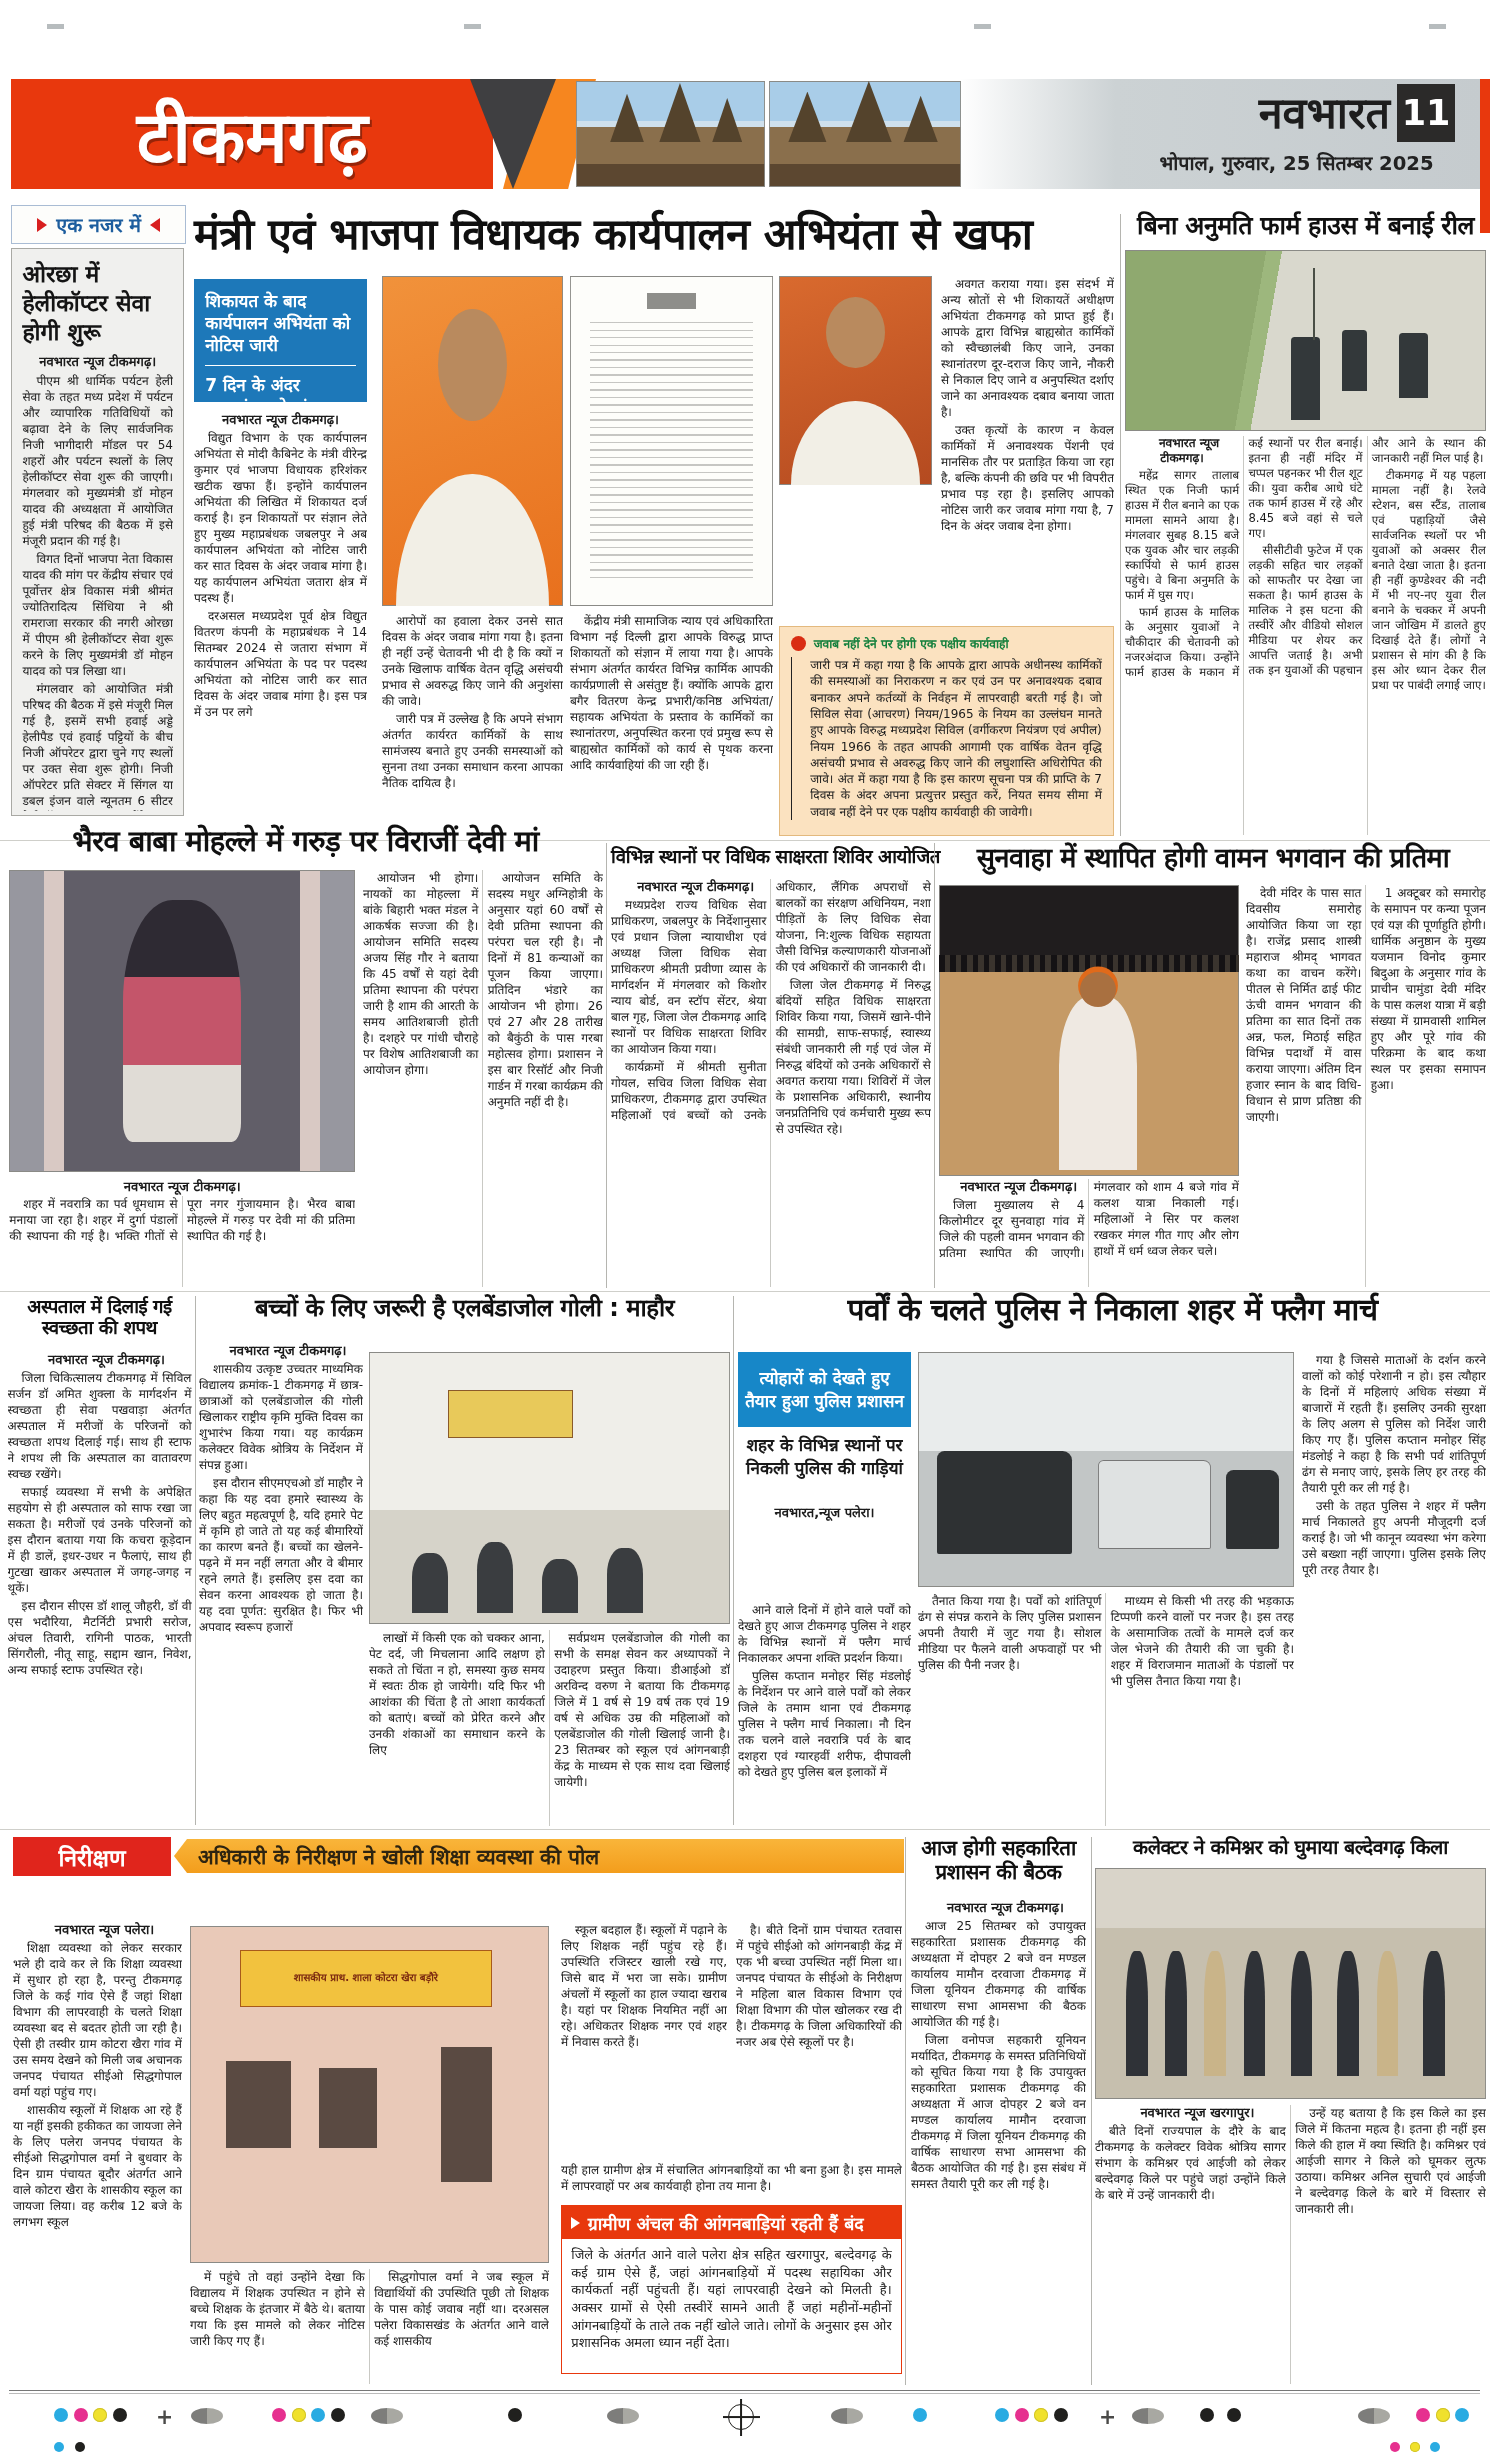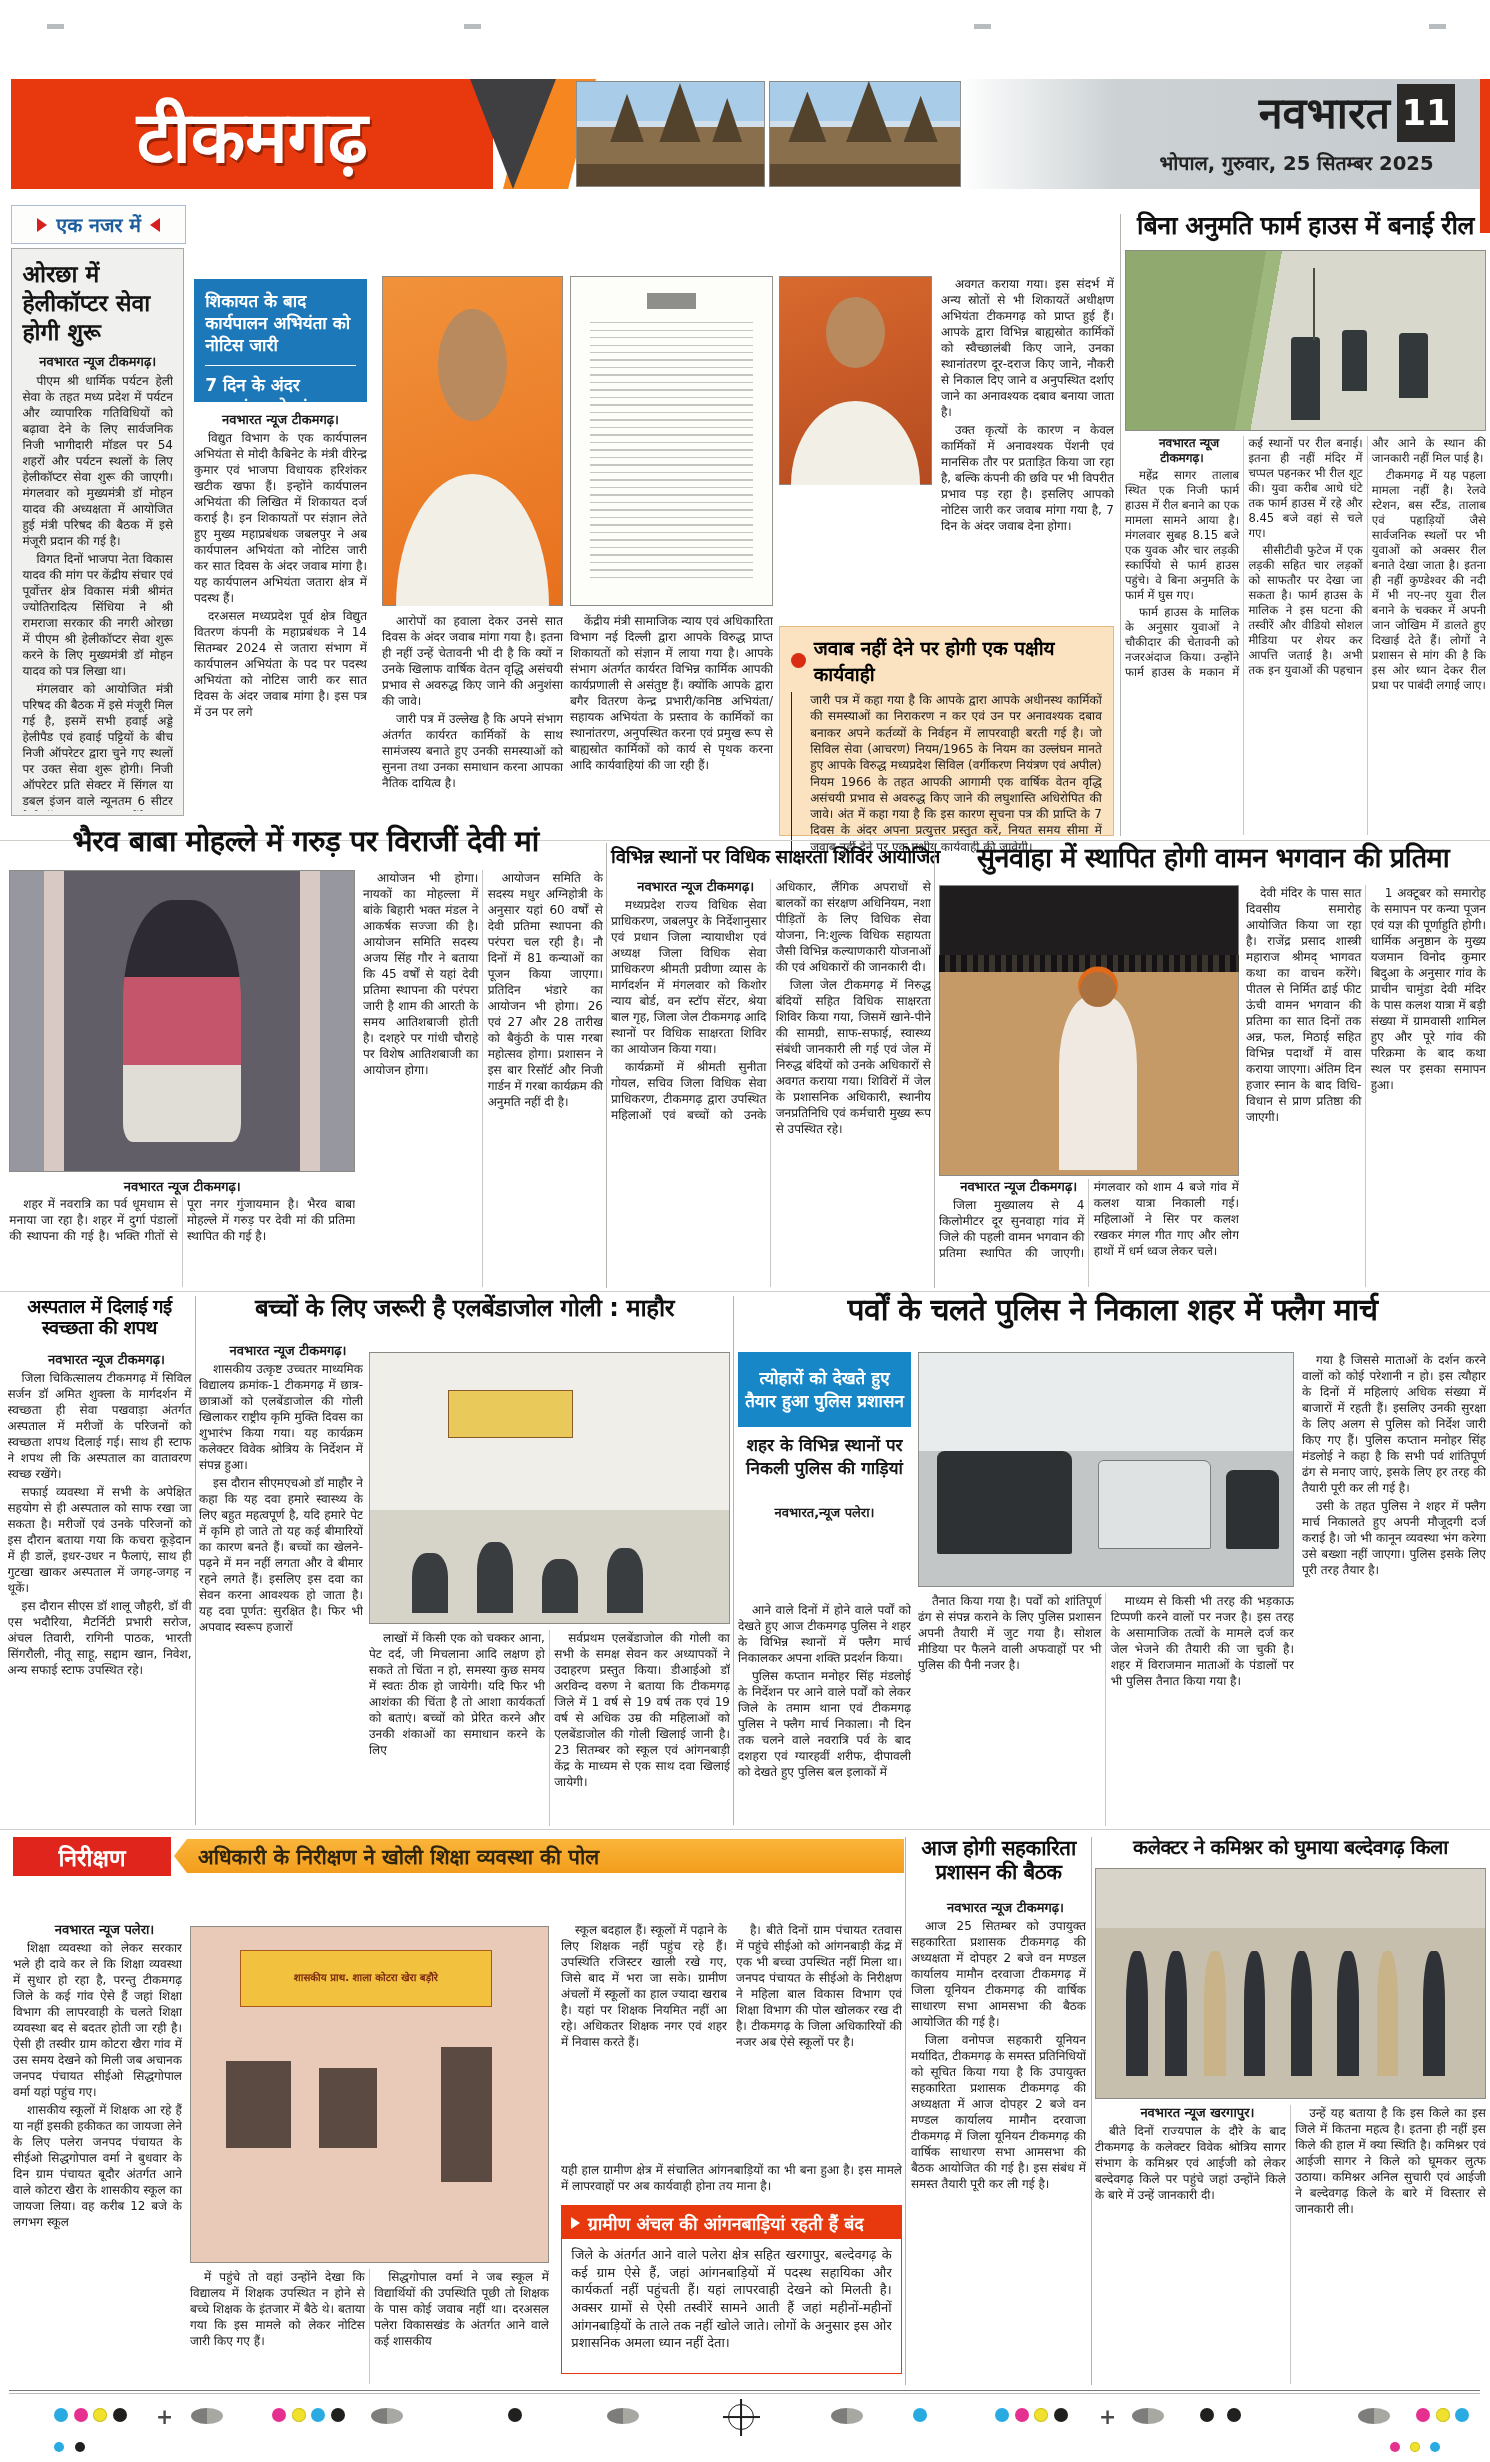--- a/index.html
+++ b/index.html
@@ -34,21 +34,21 @@
   .kicker-box b{color:#1d5d9e;font-size:19.6px;}
   .arrow-r{width:0;height:0;border-left:10.2px solid #d81f1f;border-top:7.5px solid transparent;border-bottom:7.5px solid transparent;}
   .arrow-l{width:0;height:0;border-right:10.2px solid #d81f1f;border-top:7.5px solid transparent;border-bottom:7.5px solid transparent;}
   .side-box{background:#f0f0ee;border:0.9px solid #a9a9a4;padding:9.3px 10.2px;box-sizing:border-box;}
   .side-title{font-size:23px;font-weight:bold;line-height:1.25;margin:1.9px 0 5.6px 0;color:#141414;}
   
   .bluebox{background:#1d78b9;color:#fff;padding:11.2px 11.2px;box-sizing:border-box;}
   .bluebox .l1{font-size:17px;font-weight:bold;line-height:1.3;}
   .bluebox hr{border:none;border-top:0.9px solid #ffffff;margin:8.4px 0;}
   .notebox{background:#fbe2c0;border:0.9px solid #e3b97e;box-sizing:border-box;padding:7.5px 11.2px;}
-  .note-title{font-size:19px;font-weight:bold;color:#000000;margin:0 0 5.6px 0;display:flex;align-items:center;gap:7.5px;}
+  .note-title{font-size:12px;font-weight:bold;color:#15803d;margin:0 0 5.6px 0;display:flex;align-items:center;gap:7.5px;}
   .note-bullet{width:15px;height:15px;border-radius:50%;background:#d92c12;flex:0 0 auto;}
   .note-body{font-size:12px;line-height:16.3px;text-align:justify;border-left:1.9px solid #222;padding-left:18px;}
   
   .photo{position:absolute;box-shadow:0 0 0 0.9px #8a8a86 inset;overflow:hidden;}
   .portrait1{background:linear-gradient(160deg,#f1923b 0,#e8701d 100%);}
   .portrait2{background:linear-gradient(160deg,#d96a2e 0,#b44a20 100%);}
   .p-head{position:absolute;left:31%;top:10%;width:38%;height:34%;border-radius:50%;background:#b98a5e;}
   .p-body{position:absolute;left:8%;bottom:0;width:84%;height:40%;background:#f2efe6;border-radius:50% 50% 0 0/100% 100% 0 0;}
   .docimg{background:#fdfdfa;}
   .doc-lines{position:absolute;left:10%;top:14%;width:80%;height:78%;
@@ -139,20 +139,21 @@
   <div class="abs side-box" style="left:11.2px;top:248px;width:173px;height:568px">
     <div class="side-title">ओरछा में हेलीकॉप्टर सेवा होगी शुरू</div>
     <div class="byline">नवभारत न्यूज टीकमगढ़।</div>
     <div class="body-txt" style="height:438px">
       <p>पीएम श्री धार्मिक पर्यटन हेली सेवा के तहत मध्य प्रदेश में पर्यटन और व्यापारिक गतिविधियों को बढ़ावा देने के लिए सार्वजनिक निजी भागीदारी मॉडल पर 54 शहरों और पर्यटन स्थलों के लिए हेलीकॉप्टर सेवा शुरू की जाएगी। मंगलवार को मुख्यमंत्री डॉ मोहन यादव की अध्यक्षता में आयोजित हुई मंत्री परिषद की बैठक में इसे मंजूरी प्रदान की गई है।</p>
       <p>विगत दिनों भाजपा नेता विकास यादव की मांग पर केंद्रीय संचार एवं पूर्वोत्तर क्षेत्र विकास मंत्री श्रीमंत ज्योतिरादित्य सिंधिया ने श्री रामराजा सरकार की नगरी ओरछा में पीएम श्री हेलीकॉप्टर सेवा शुरू करने के लिए मुख्यमंत्री डॉ मोहन यादव को पत्र लिखा था।</p>
       <p>मंगलवार को आयोजित मंत्री परिषद की बैठक में इसे मंजूरी मिल गई है, इसमें सभी हवाई अड्डे हेलीपैड एवं हवाई पट्टियों के बीच निजी ऑपरेटर द्वारा चुने गए स्थलों पर उक्त सेवा शुरू होगी। निजी ऑपरेटर प्रति सेक्टर में सिंगल या डबल इंजन वाले न्यूनतम 6 सीटर हेलीकॉप्टर का संचालन करेंगे।</p>
     </div>
   </div>
 
+  <div class="abs hl" style="left:194px;top:210px;width:922px;height:58px;font-size:43px;white-space:nowrap">मंत्री एवं भाजपा विधायक कार्यपालन अभियंता से खफा</div>
 
   <div class="abs bluebox" style="left:194px;top:279px;width:173px;height:123px">
     <div class="l1">शिकायत के बाद कार्यपालन अभियंता को नोटिस जारी</div>
     <hr>
     <div class="l1">7 दिन के अंदर महाप्रबंधक ने मांगा जवाब</div>
   </div>
   <div class="abs byline" style="left:194px;top:410px;width:173px">नवभारत न्यूज टीकमगढ़।</div>
   <div class="abs body-txt" style="left:194px;top:430px;width:173px;height:384px">
     <p>विद्युत विभाग के एक कार्यपालन अभियंता से मोदी कैबिनेट के मंत्री वीरेन्द्र कुमार एवं भाजपा विधायक हरिशंकर खटीक खफा हैं। इन्होंने कार्यपालन अभियंता की लिखित में शिकायत दर्ज कराई है। इन शिकायतों पर संज्ञान लेते हुए मुख्य महाप्रबंधक जबलपुर ने अब कार्यपालन अभियंता को नोटिस जारी कर सात दिवस के अंदर जवाब मांगा है। यह कार्यपालन अभियंता जतारा क्षेत्र में पदस्थ हैं।</p>
     <p>दरअसल मध्यप्रदेश पूर्व क्षेत्र विद्युत वितरण कंपनी के महाप्रबंधक ने 14 सितम्बर 2024 से जतारा संभाग में कार्यपालन अभियंता के पद पर पदस्थ अभियंता को नोटिस जारी कर सात दिवस के अंदर जवाब मांगा है। इस पत्र में उन पर लगे</p>

